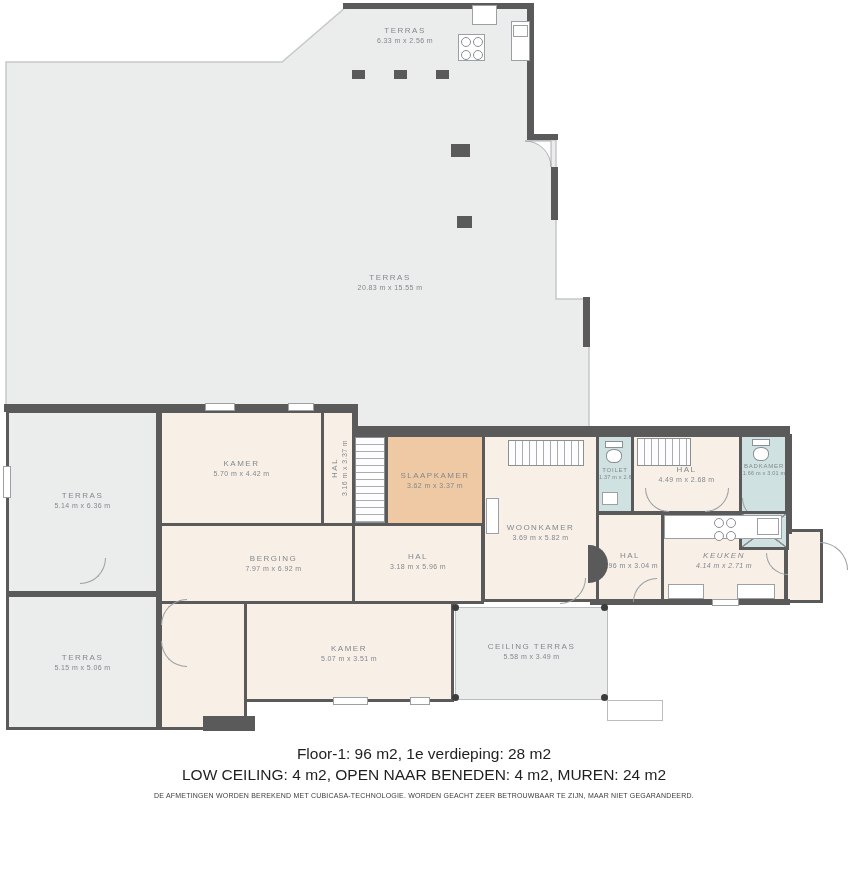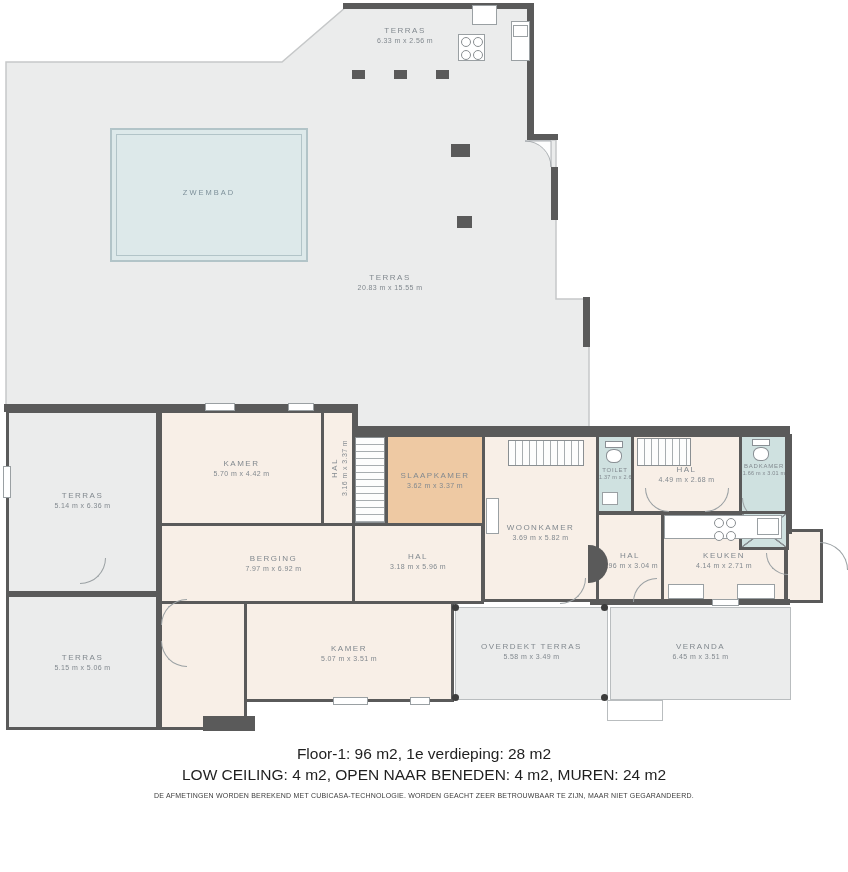--- a/index.html
+++ b/index.html
@@ -77,25 +77,20 @@
       <i></i>
     </div>
   <div class="fixt" style="left:472px;top:5px;width:25px;height:20px;"></div>
   <div class="fixt" style="left:511px;top:21px;width:19px;height:40px;"></div>
   <div class="fixt" style="left:513px;top:25px;width:15px;height:12px;"></div>
 
   <div class="lbl free" style="left:355px;top:26px;width:100px;">
     <span class="rn">TERRAS</span>
     <span class="rd">6.33 m x 2.56 m</span>
   </div>
-  <div class="pool">
-    <div class="lbl" style="top:58px;">
-        <span class="rn">ZWEMBAD</span>
-      </div>
-  </div>
   <div class="lbl free" style="left:325px;top:273px;width:130px;">
     <span class="rn">TERRAS</span>
     <span class="rd">20.83 m x 15.55 m</span>
   </div>
 
   <div class="room fill-terrace" style="left:6px;top:410px;width:153px;height:184px;">
     <div class="lbl" style="top:78px;">
       <span class="rn">TERRAS</span>
       <span class="rd">5.14 m x 6.36 m</span>
     </div>
@@ -183,21 +178,21 @@
   </div>
   <div class="room fill-room" style="left:596px;top:512px;width:68px;height:90px;">
     <div class="lbl" style="top:36px;">
       <span class="rn">HAL</span>
       <span class="rd">2.96 m x 3.04 m</span>
     </div>
   </div>
   <div class="qround" style="left:588px;top:545px;width:20px;height:38px;"></div>
 
   <div class="room fill-room" style="left:661px;top:512px;width:126px;height:90px;">
-    <div class="lbl" style="top:36px;">
+    <div class="lbl" style="top:36px;font-style:italic;">
       <span class="rn">KEUKEN</span>
       <span class="rd">4.14 m x 2.71 m</span>
     </div>
   </div>
   <div class="fixt" style="left:664px;top:515px;width:118px;height:24px;"></div>
   <div class="burners" style="left:714px;top:518px;">
       <i></i>
       <i></i>
       <i></i>
       <i></i>
@@ -211,35 +206,29 @@
   <div class="room fill-room" style="left:159px;top:601px;width:88px;height:129px;"></div>
   <div class="room fill-room" style="left:244px;top:601px;width:210px;height:101px;">
     <div class="lbl" style="top:40px;">
       <span class="rn">KAMER</span>
       <span class="rd">5.07 m x 3.51 m</span>
     </div>
   </div>
 
   <div class="room fill-terrace thin" style="left:455px;top:607px;width:153px;height:93px;">
     <div class="lbl" style="top:34px;">
-      <span class="rn">OVERDEKT TERRAS</span>
+      <span class="rn">CEILING TERRAS</span>
       <span class="rd">5.58 m x 3.49 m</span>
     </div>
   </div>
   <div class="dot" style="left:452px;top:604px;"></div>
   <div class="dot" style="left:601px;top:604px;"></div>
   <div class="dot" style="left:452px;top:694px;"></div>
   <div class="dot" style="left:601px;top:694px;"></div>
 
-  <div class="room fill-terrace thin" style="left:610px;top:607px;width:181px;height:93px;">
-    <div class="lbl" style="top:34px;">
-      <span class="rn">VERANDA</span>
-      <span class="rd">6.45 m x 3.51 m</span>
-    </div>
-  </div>
   <div class="fixt" style="left:607px;top:700px;width:56px;height:21px;border-color:#b9bdbf;"></div>
 
   <div class="wallseg" style="left:203px;top:716px;width:52px;height:15px;"></div>
   <div class="wallseg" style="left:785px;top:434px;width:7px;height:100px;"></div>
   <div class="wallseg" style="left:590px;top:599px;width:200px;height:6px;"></div>
 
   <div class="win" style="left:205px;top:403px;width:30px;height:8px;"></div>
   <div class="win" style="left:288px;top:403px;width:26px;height:8px;"></div>
   <div class="win" style="left:333px;top:697px;width:35px;height:8px;"></div>
   <div class="win" style="left:410px;top:697px;width:20px;height:8px;"></div>

